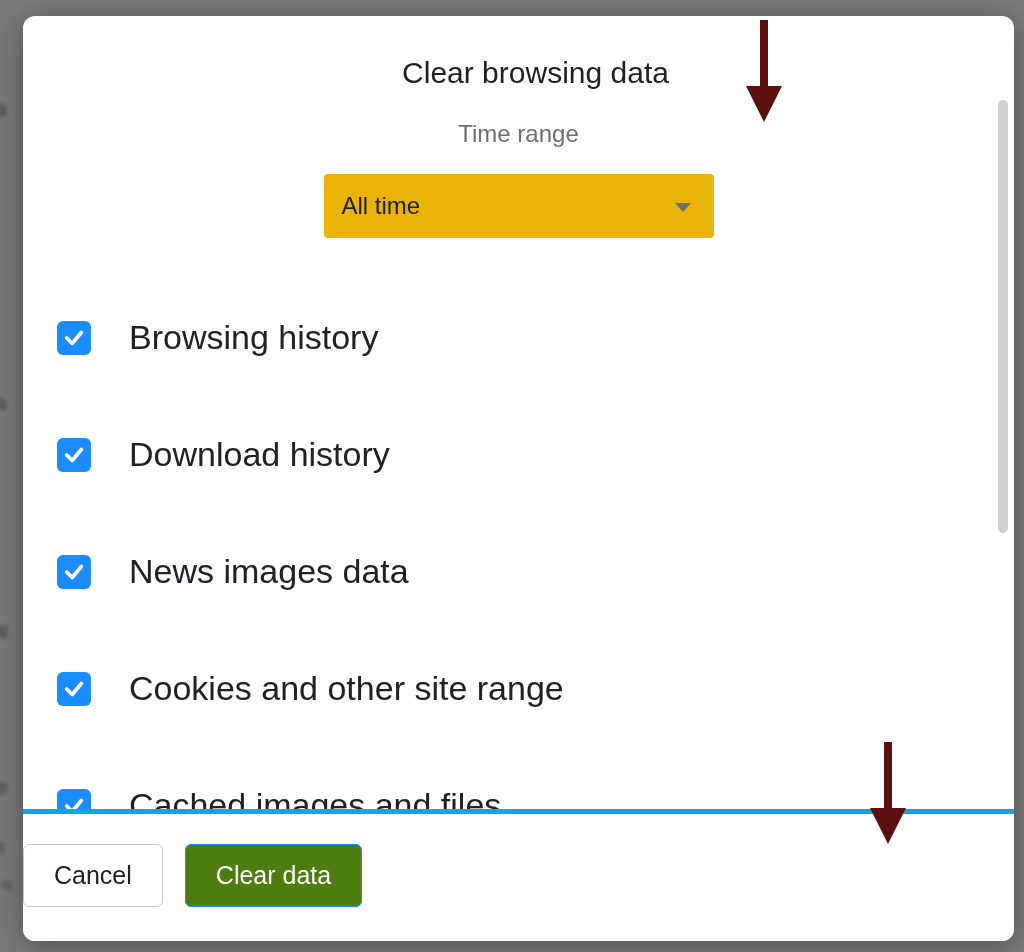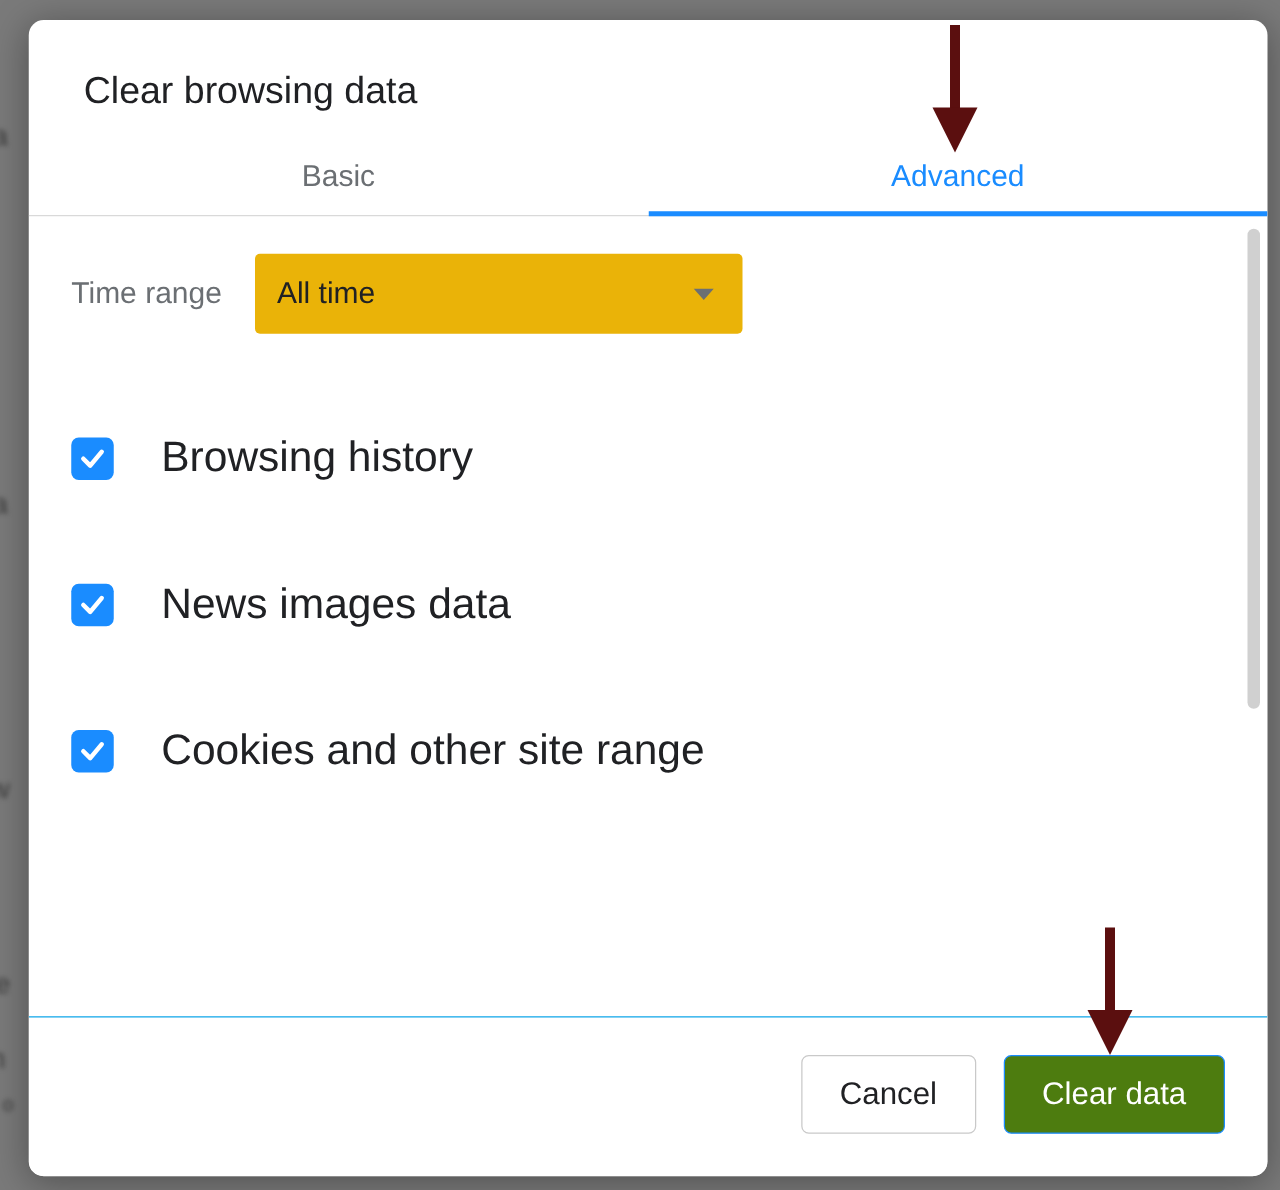--- a/index.html
+++ b/index.html
@@ -17,22 +17,23 @@
     background: #fff;
     border-radius: 12px;
     box-shadow: 0 4px 30px rgba(0,0,0,.35);
     display: flex; flex-direction: column;
     overflow: hidden;
   }
 
   .dialog-title {
     font-size: 30px;
     color: #202124;
-    padding: 40px 0 0 44px;
+    padding: 40px 0 0 34px;
     font-weight: 400;
+    text-align: center;
   }
 
   .tabs {
     display: flex;
     margin-top: 24px;
     border-bottom: 1px solid #d9d9d9;
   }
   .tab {
     flex: 1;
     text-align: center;
@@ -75,20 +76,21 @@
     height: 62%;
     background: #d0d0d0;
     border-radius: 6px;
   }
 
   .time-row {
     display: flex;
     align-items: center;
     gap: 26px;
     margin-bottom: 60px;
+    flex-direction: column;
   }
   .time-label { font-size: 24px; color: #6b6f73; }
   .select {
     display: flex; align-items: center; justify-content: space-between;
     width: 390px; height: 64px;
     background: #eab308;
     border-radius: 4px;
     padding: 0 22px 0 18px;
     font-size: 24px;
     color: #202124;
@@ -108,23 +110,23 @@
     background: #1a8cff;
     border-radius: 6px;
     display: flex; align-items: center; justify-content: center;
     cursor: pointer;
     flex-shrink: 0;
   }
   .chk svg { width: 22px; height: 22px; }
   .opt-label { font-size: 34px; color: #202124; }
 
   .footer {
-    border-top: 1px solid #0ea5e9;
+    border-top: 5px solid #0ea5e9;
     padding: 30px 34px 34px 0;
-    display: flex; justify-content: flex-end; gap: 22px;
+    display: flex; justify-content: flex-start; gap: 22px;
     background: #fff;
   }
   .btn {
     font-size: 25px;
     padding: 16px 30px;
     border-radius: 6px;
     cursor: pointer;
     user-select: none;
   }
   .btn-secondary {
@@ -151,28 +153,20 @@
   <span class="bg-text" style="left:-8px; top:618px;">w</span>
   <span class="bg-text" style="left:-4px; top:774px;">e</span>
   <span class="bg-text" style="left:-8px; top:834px;">n</span>
   <span class="bg-text" style="left:2px; top:876px; font-size:16px;">o</span>
 </div>
 
 <div class="modal">
 
   <h1 class="dialog-title">Clear browsing data</h1>
 
-  <div class="tabs">
-    <div class="tab">
-      <span>Basic</span>
-    </div>
-    <div class="tab active">
-      <span>Advanced</span>
-    </div>
-  </div>
 
   <div class="body">
     <div class="scroll-area">
 
       <div class="time-row">
         <span class="time-label">Time range</span>
         <div class="select">
           <span>All time</span>
           <span class="chev">
             <svg width="18" height="12" viewBox="0 0 18 12">
@@ -190,29 +184,45 @@
               </svg>
             </div>
             <span class="opt-label">Browsing history</span>
           </div>
           <div class="opt">
             <div class="chk">
               <svg viewBox="0 0 24 24">
                 <path d="M4 12 L10 18 L20 6" fill="none" stroke="#fff" stroke-width="4" stroke-linecap="round" stroke-linejoin="round"></path>
               </svg>
             </div>
+            <span class="opt-label">Download history</span>
+          </div>
+          <div class="opt">
+            <div class="chk">
+              <svg viewBox="0 0 24 24">
+                <path d="M4 12 L10 18 L20 6" fill="none" stroke="#fff" stroke-width="4" stroke-linecap="round" stroke-linejoin="round"></path>
+              </svg>
+            </div>
             <span class="opt-label">News images data</span>
           </div>
           <div class="opt">
             <div class="chk">
               <svg viewBox="0 0 24 24">
                 <path d="M4 12 L10 18 L20 6" fill="none" stroke="#fff" stroke-width="4" stroke-linecap="round" stroke-linejoin="round"></path>
               </svg>
             </div>
             <span class="opt-label">Cookies and other site range</span>
+          </div>
+          <div class="opt">
+            <div class="chk">
+              <svg viewBox="0 0 24 24">
+                <path d="M4 12 L10 18 L20 6" fill="none" stroke="#fff" stroke-width="4" stroke-linecap="round" stroke-linejoin="round"></path>
+              </svg>
+            </div>
+            <span class="opt-label">Cached images and files</span>
           </div>
         </div>
 
     </div>
     <div class="fake-scrollbar">
       <div class="fake-thumb"></div>
     </div>
   </div>
 
   <div class="footer">

